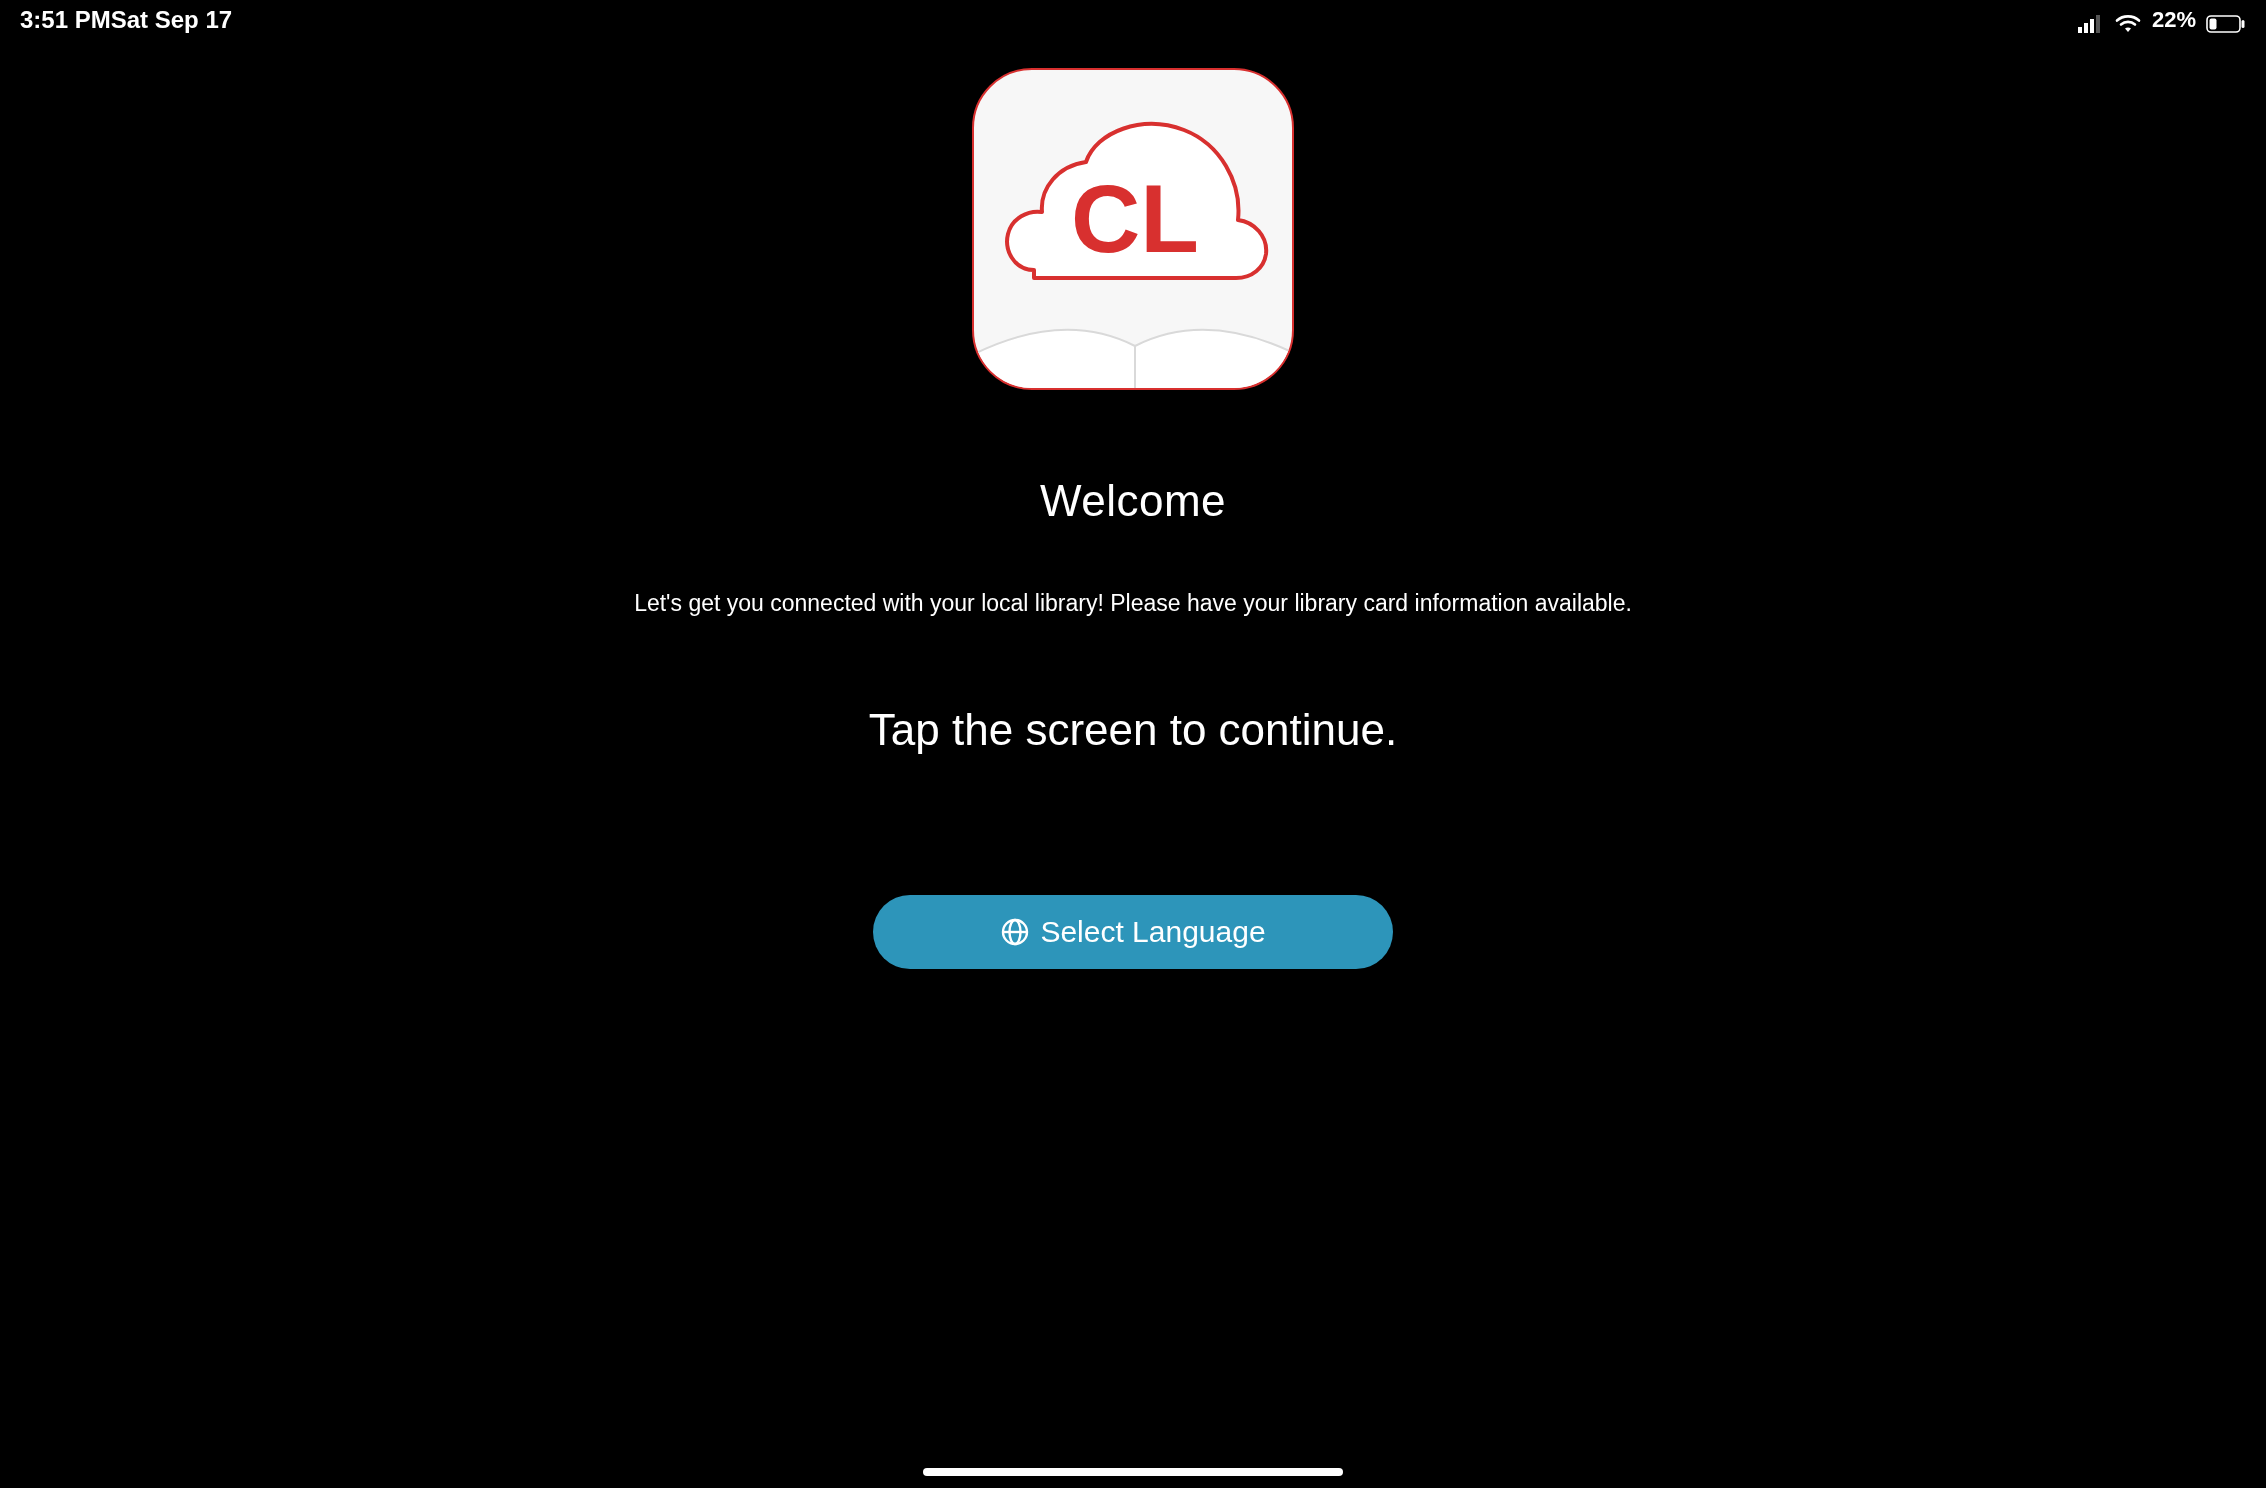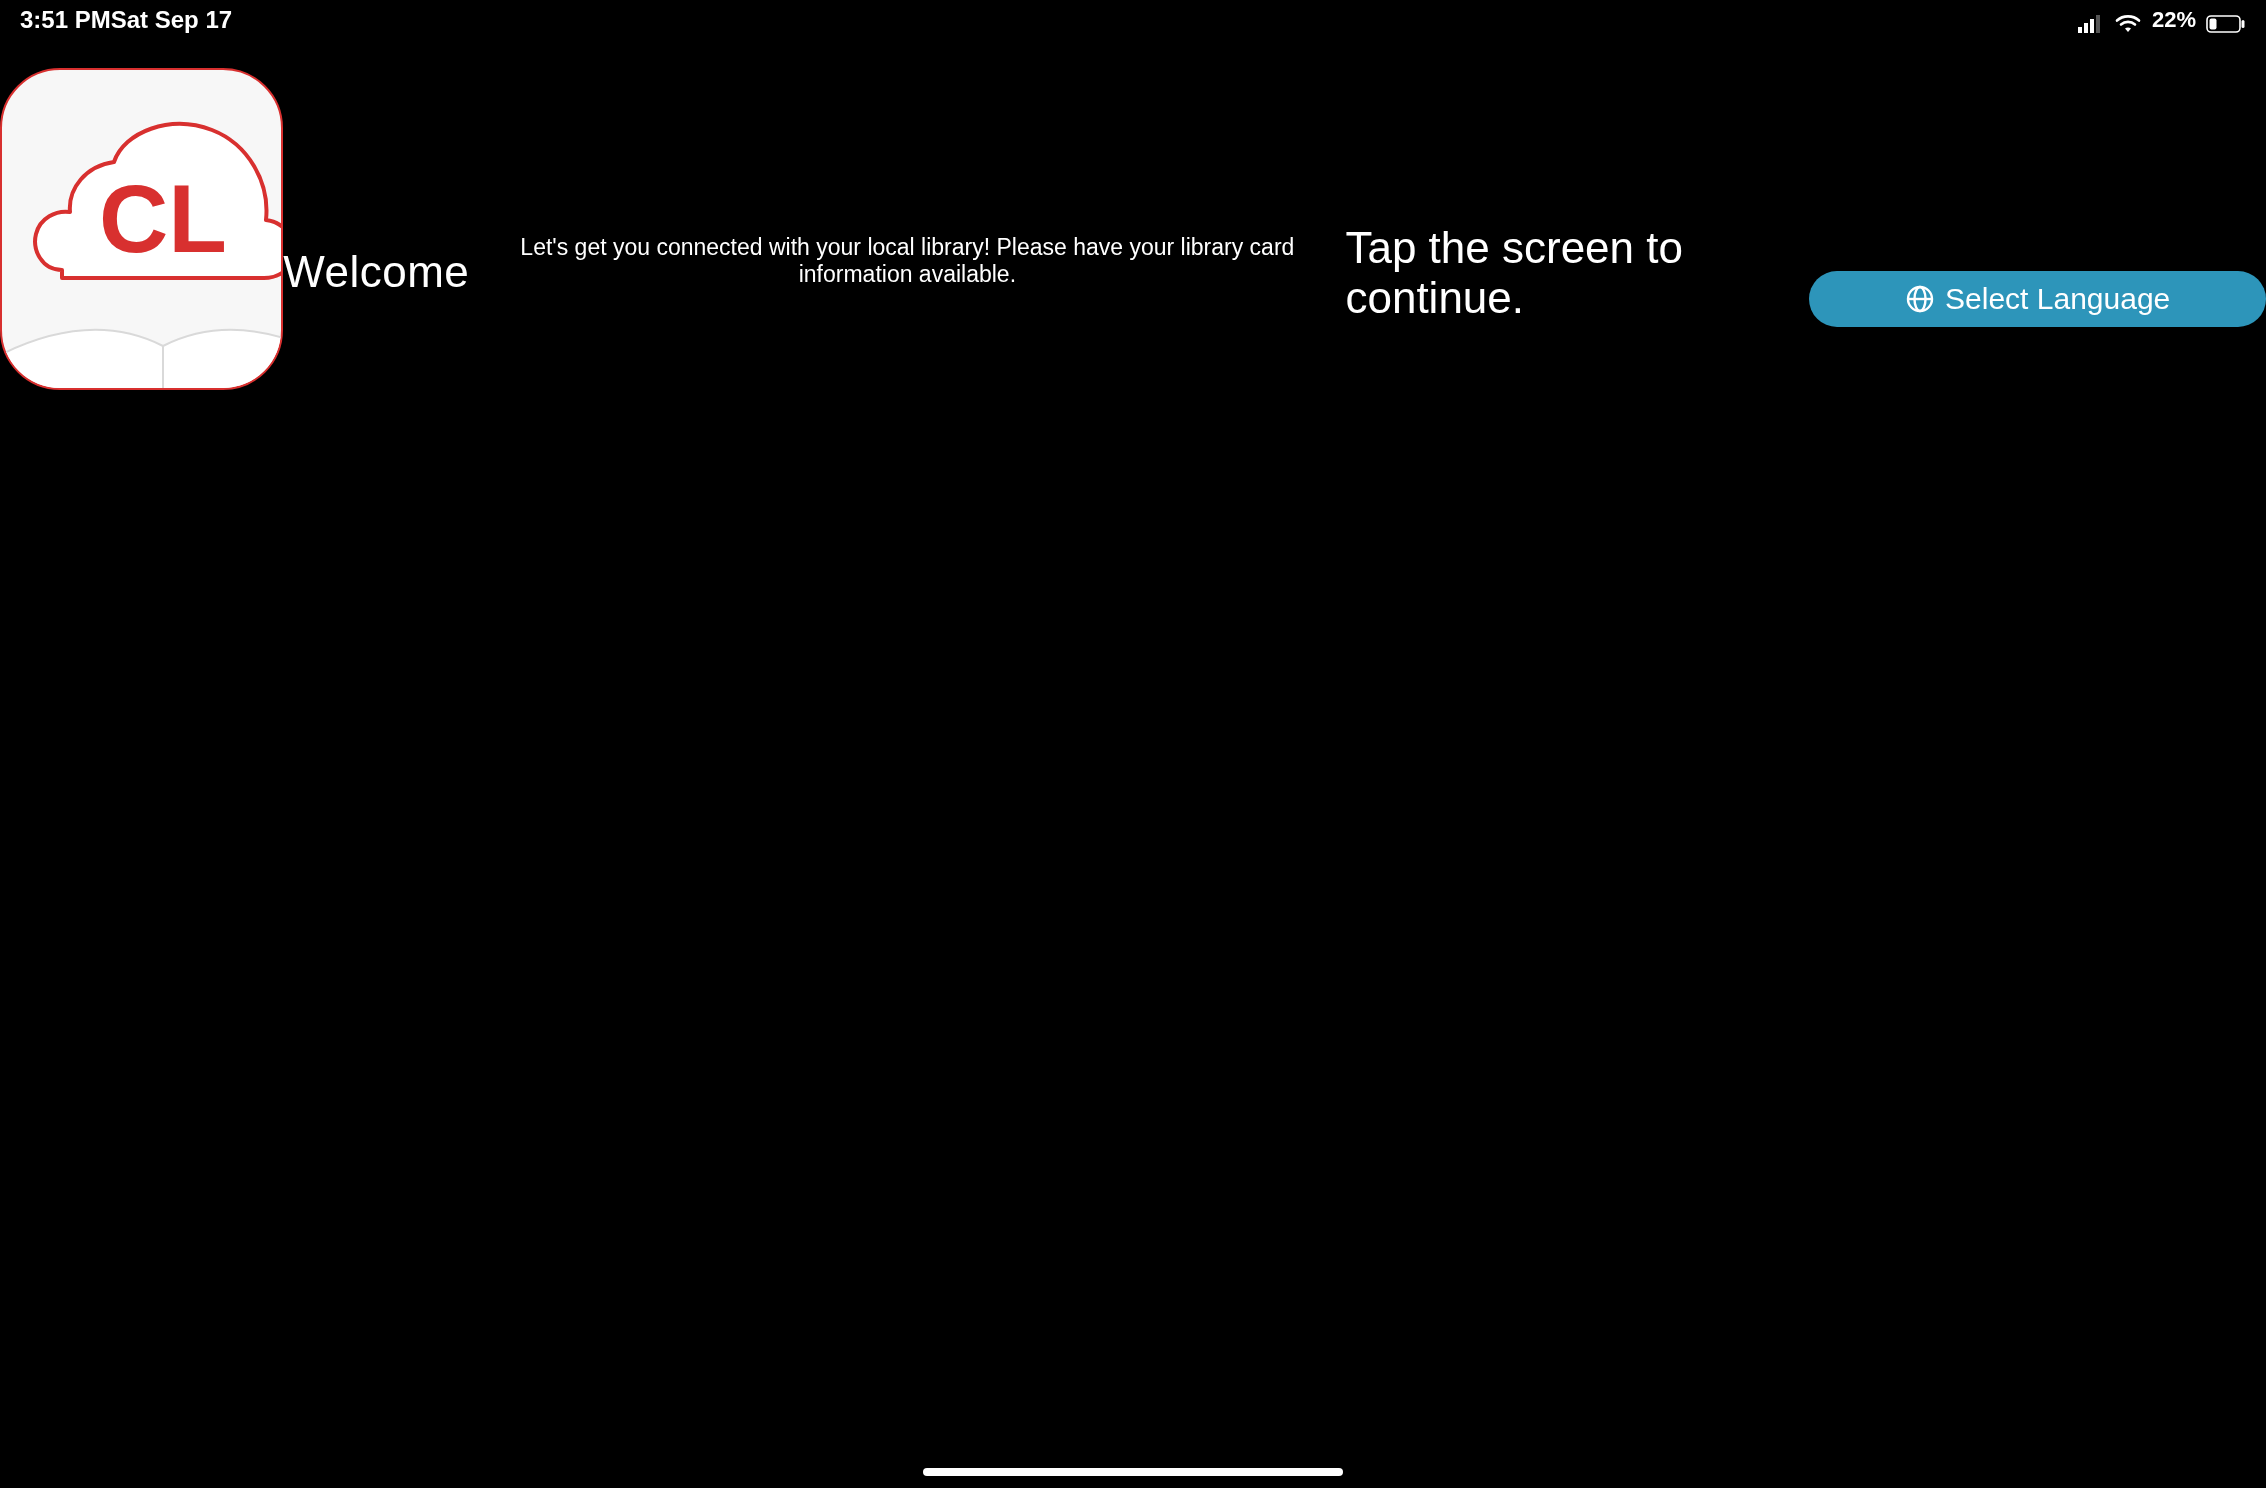--- a/index.html
+++ b/index.html
@@ -33,21 +33,21 @@
   }
   .status-left { display: flex; align-items: center; }
   .status-right { display: flex; gap: 10px; align-items: flex-end; }
   .status-right svg { display: block; }
 
   
   .content {
     position: absolute;
     top: 60px; left: 0; right: 0;
     display: flex;
-    flex-direction: row;
+    flex-direction: column;
     align-items: center;
     padding-top: 8px;
   }
 
   .app-icon {
     width: 322px;
     height: 322px;
     border-radius: 60px;
     background: #f7f7f7;
     border: 2px solid #d8302f;
@@ -78,21 +78,21 @@
   }
   .tap-hint {
     margin-top: 88px;
     font-size: 44px;
     font-weight: 400;
   }
 
   .lang-btn {
     margin-top: 140px;
     width: 520px;
-    height: 56px;
+    height: 74px;
     border-radius: 37px;
     background: #2d95ba;
     border: none;
     display: flex;
     align-items: center;
     justify-content: center;
     gap: 10px;
     cursor: pointer;
     color: #fff;
     font-size: 30px;

